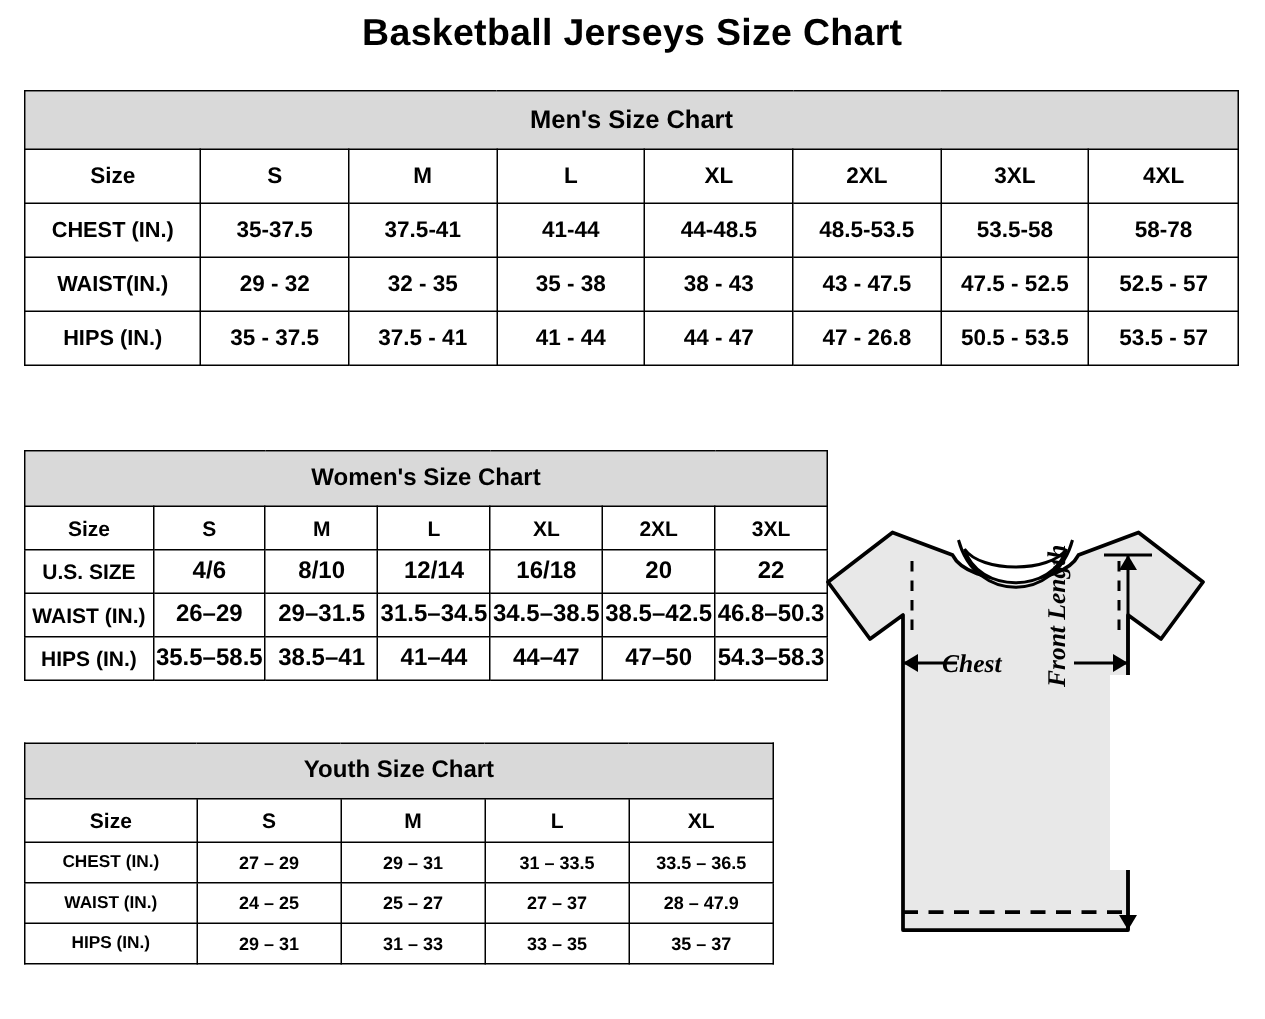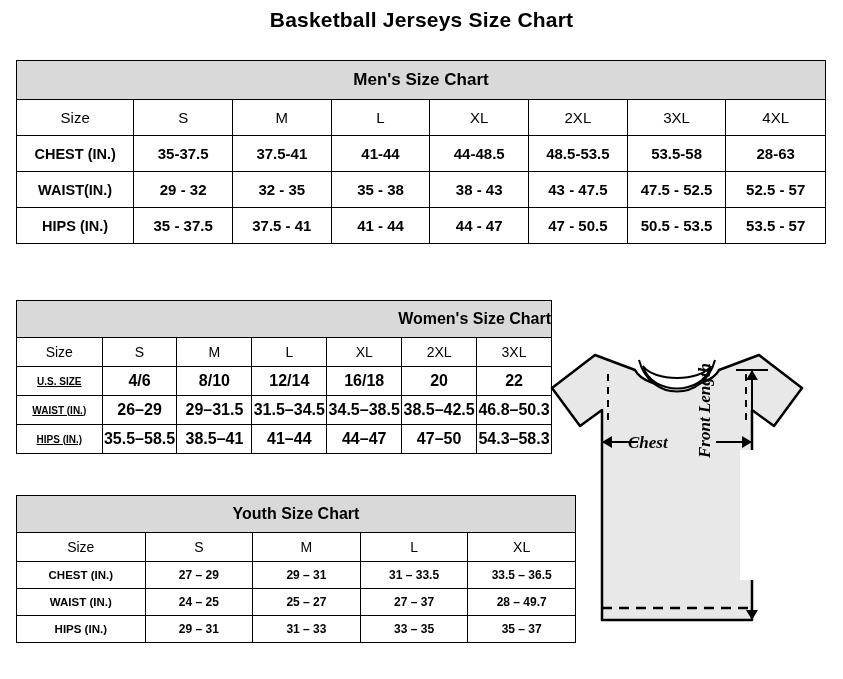--- a/index.html
+++ b/index.html
@@ -10,21 +10,21 @@
   body {
     width: 843px;
     height: 679px;
     font-family: "Liberation Sans", sans-serif;
     color: #000000;
     position: relative;
     overflow: hidden;
   }
   .page-title {
     text-align: center;
-    font-size: 21px;
+    font-size: 25px;
     font-weight: bold;
     padding-top: 8px;
     letter-spacing: 0.2px;
   }
 
   table {
     border-collapse: collapse;
     table-layout: fixed;
   }
   table td, table th {
@@ -36,21 +36,21 @@
   }
   .tbl-caption {
     background: #d9d9d9 !important;
     font-size: 17px;
     font-weight: bold;
     padding: 9px 0;
   }
   .hdr-row td {
     background: #ffffff;
     font-size: 15px;
-    font-weight: normal;
+    font-weight: bold;
     padding: 7px 0;
   }
   .rowlabel {
     font-size: 14px;
     font-weight: bold;
   }
 
   
   #mens-table {
     position: absolute;
@@ -62,31 +62,31 @@
   #mens-table td { padding: 9px 2px; font-size: 15px; }
   #mens-table .rowlabel { font-size: 14.5px; }
 
   
   #womens-table {
     position: absolute;
     left: 16px;
     top: 300px;
     width: 536px;
   }
-  #womens-table .tbl-caption { font-size: 16px; padding: 9px 0; text-align: right; }
+  #womens-table .tbl-caption { font-size: 16px; padding: 9px 0; }
   #womens-table .hdr-row td { font-size: 14px; padding: 6px 0; }
   #womens-table td { padding: 5px 1px; font-size: 16px; }
-  #womens-table .rowlabel { font-size: 10px; text-decoration: underline; }
+  #womens-table .rowlabel { font-size: 14px; }
 
   
   #youth-table {
     position: absolute;
     left: 16px;
     top: 495px;
-    width: 560px;
+    width: 500px;
     border-radius: 12px;
   }
   #youth-table .tbl-caption { font-size: 16px; padding: 9px 0; }
   #youth-table .hdr-row td { font-size: 14px; padding: 6px 0; }
   #youth-table td { padding: 6px 1px; font-size: 12px; }
   #youth-table .rowlabel { font-size: 11.5px; }
 
   
   #shirt-diagram {
     position: absolute;
@@ -146,39 +146,39 @@
       <td>4XL</td>
     </tr>
     <tr>
       <td class="rowlabel">CHEST (IN.)</td>
       <td>35-37.5</td>
       <td>37.5-41</td>
       <td>41-44</td>
       <td>44-48.5</td>
       <td>48.5-53.5</td>
       <td>53.5-58</td>
-      <td>28-63</td>
+      <td>58-78</td>
     </tr>
     <tr>
       <td class="rowlabel">WAIST(IN.)</td>
       <td>29 - 32</td>
       <td>32 - 35</td>
       <td>35 - 38</td>
       <td>38 - 43</td>
       <td>43 - 47.5</td>
       <td>47.5 - 52.5</td>
       <td>52.5 - 57</td>
     </tr>
     <tr>
       <td class="rowlabel">HIPS (IN.)</td>
       <td>35 - 37.5</td>
       <td>37.5 - 41</td>
       <td>41 - 44</td>
       <td>44 - 47</td>
-      <td>47 - 50.5</td>
+      <td>47 - 26.8</td>
       <td>50.5 - 53.5</td>
       <td>53.5 - 57</td>
     </tr>
   </tbody>
 </table>
 
 <table id="womens-table">
   <colgroup>
     <col style="width:16%">
       <col style="width:14%">
@@ -255,21 +255,21 @@
       <td>27 – 29</td>
       <td>29 – 31</td>
       <td>31 – 33.5</td>
       <td>33.5 – 36.5</td>
     </tr>
     <tr>
       <td class="rowlabel">WAIST (IN.)</td>
       <td>24 – 25</td>
       <td>25 – 27</td>
       <td>27 – 37</td>
-      <td>28 – 49.7</td>
+      <td>28 – 47.9</td>
     </tr>
     <tr>
       <td class="rowlabel">HIPS (IN.)</td>
       <td>29 – 31</td>
       <td>31 – 33</td>
       <td>33 – 35</td>
       <td>35 – 37</td>
     </tr>
   </tbody>
 </table>

